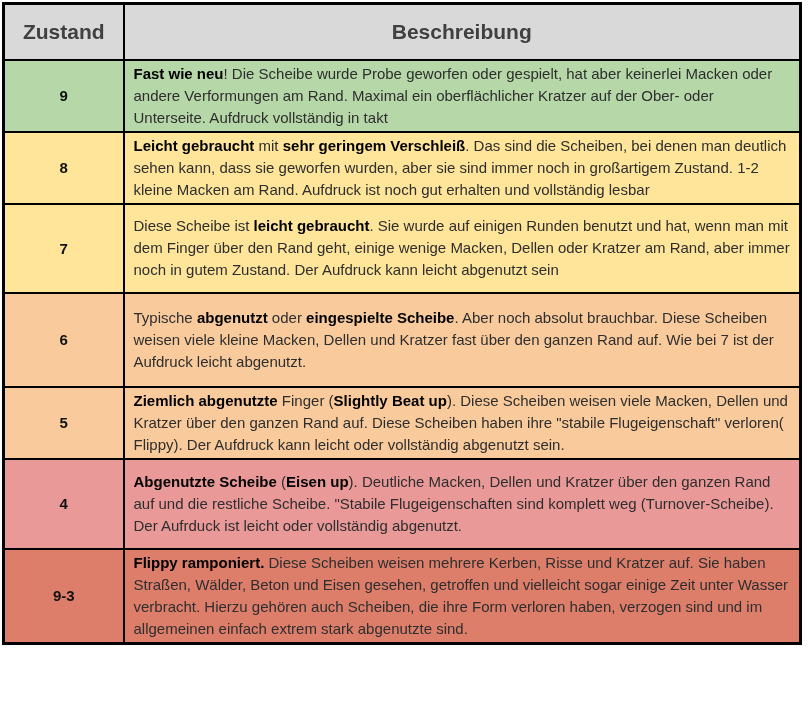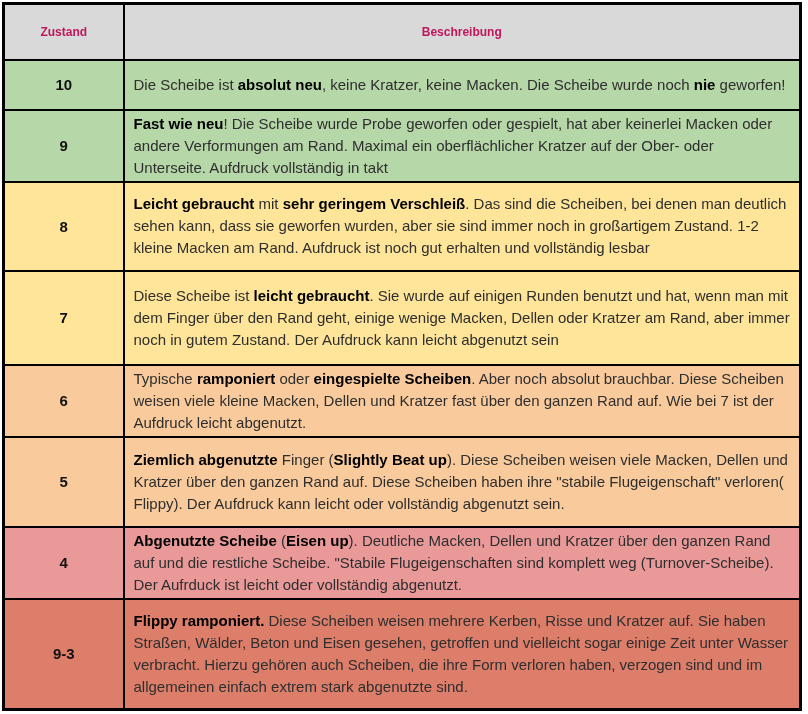--- a/index.html
+++ b/index.html
@@ -15,23 +15,23 @@
     width: 800px;
     border-collapse: collapse;
     table-layout: fixed;
     border: 3px solid #000000;
   }
   th, td {
     border: 2px solid #000000;
     vertical-align: middle;
   }
   th {
-    font-size: 12px;
+    font-size: 21px;
     font-weight: bold;
-    color: #be185d;
+    color: #404040;
     text-align: center;
     padding: 2px 4px;
   }
   thead tr { height: 56px; }
   col.cond-col { width: 120px; }
   td.cond {
     text-align: center;
     font-weight: bold;
     font-size: 15px;
     color: #111111;
@@ -66,38 +66,34 @@
     <col>
   </colgroup>
   <thead>
     <tr style="background: rgb(217, 217, 217);">
       <th>Zustand</th>
       <th>Beschreibung</th>
     </tr>
   </thead>
   <tbody id="rows">
       <tr style="background: rgb(182, 215, 168);">
-        <td class="cond">10</td>
-        <td class="desc"><span>Die Scheibe ist </span><b>absolut neu</b><span>, keine Kratzer, keine Macken. Die Scheibe wurde noch </span><b>nie</b><span> geworfen!</span></td>
-      </tr>
-      <tr style="background: rgb(182, 215, 168);">
         <td class="cond">9</td>
         <td class="desc"><b>Fast wie neu</b><span>! Die Scheibe wurde Probe geworfen oder gespielt, hat aber keinerlei Macken oder andere Verformungen am Rand. Maximal ein oberflächlicher Kratzer auf der Ober- oder Unterseite. Aufdruck vollständig in takt</span></td>
       </tr>
       <tr style="background: rgb(255, 229, 153);">
         <td class="cond">8</td>
         <td class="desc"><b>Leicht gebraucht</b><span> mit </span><b>sehr geringem Verschleiß</b><span>. Das sind die Scheiben, bei denen man deutlich sehen kann, dass sie geworfen wurden, aber sie sind immer noch in großartigem Zustand. 1-2 kleine Macken am Rand. Aufdruck ist noch gut erhalten und vollständig lesbar</span></td>
       </tr>
       <tr style="background: rgb(255, 229, 153);">
         <td class="cond">7</td>
         <td class="desc"><span>Diese Scheibe ist </span><b>leicht gebraucht</b><span>. Sie wurde auf einigen Runden benutzt und hat, wenn man mit dem Finger über den Rand geht, einige wenige Macken, Dellen oder Kratzer am Rand, aber immer noch in gutem Zustand. Der Aufdruck kann leicht abgenutzt sein</span></td>
       </tr>
       <tr style="background: rgb(249, 203, 156);">
         <td class="cond">6</td>
-        <td class="desc"><span>Typische </span><b>ramponiert</b><span> oder </span><b>eingespielte Scheiben</b><span>. Aber noch absolut brauchbar. Diese Scheiben weisen viele kleine Macken, Dellen und Kratzer fast über den ganzen Rand auf. Wie bei 7 ist der Aufdruck leicht abgenutzt.</span></td>
+        <td class="desc"><span>Typische </span><b>abgenutzt</b><span> oder </span><b>eingespielte Scheibe</b><span>. Aber noch absolut brauchbar. Diese Scheiben weisen viele kleine Macken, Dellen und Kratzer fast über den ganzen Rand auf. Wie bei 7 ist der Aufdruck leicht abgenutzt.</span></td>
       </tr>
       <tr style="background: rgb(249, 203, 156);">
         <td class="cond">5</td>
         <td class="desc"><b>Ziemlich abgenutzte</b><span> Finger (</span><b>Slightly Beat up</b><span>). Diese Scheiben weisen viele Macken, Dellen und Kratzer über den ganzen Rand auf. Diese Scheiben haben ihre "stabile Flugeigenschaft" verloren( Flippy). Der Aufdruck kann leicht oder vollständig abgenutzt sein.</span></td>
       </tr>
       <tr style="background: rgb(234, 153, 153);">
         <td class="cond">4</td>
         <td class="desc"><b>Abgenutzte Scheibe</b><span> (</span><b>Eisen up</b><span>). Deutliche  Macken, Dellen und Kratzer über den ganzen Rand auf und die restliche Scheibe. "Stabile Flugeigenschaften sind komplett weg (Turnover-Scheibe). Der Aufrduck ist leicht oder vollständig abgenutzt.</span></td>
       </tr>
       <tr style="background: rgb(221, 126, 107);">

